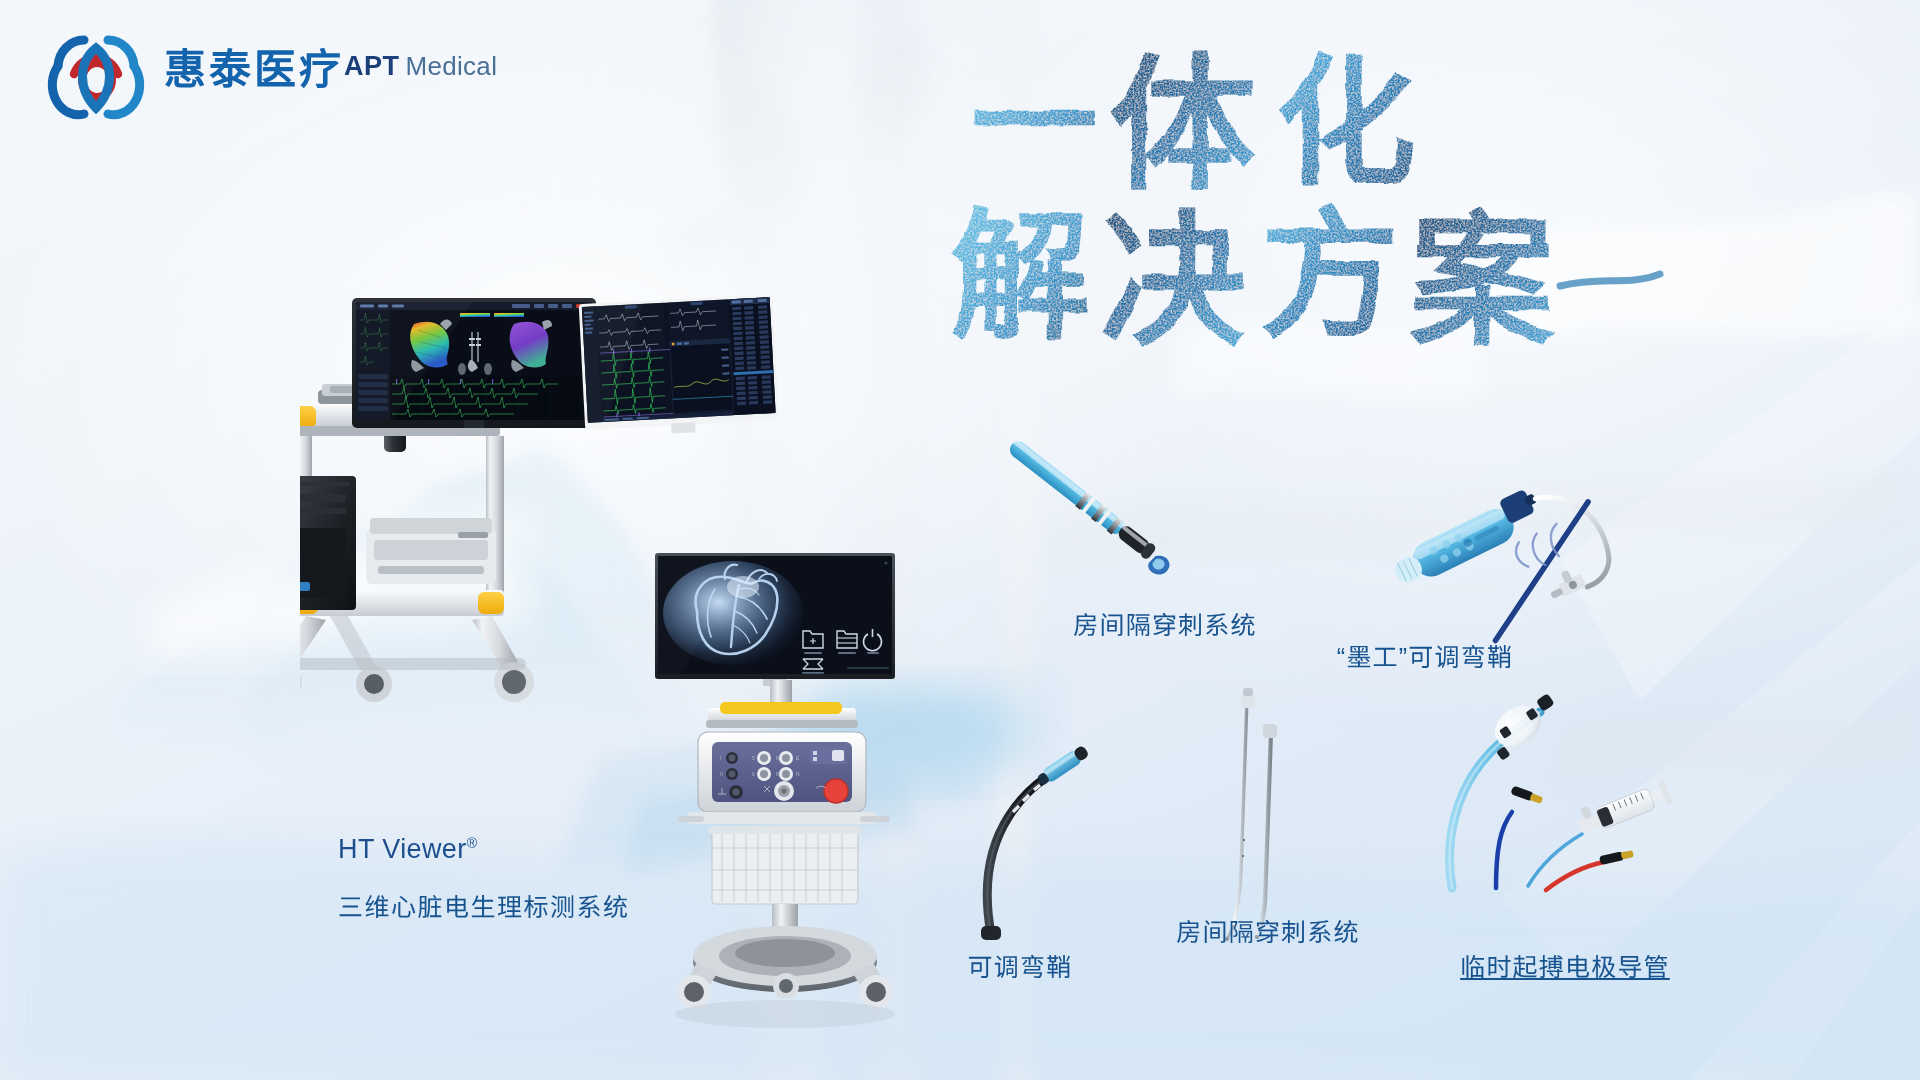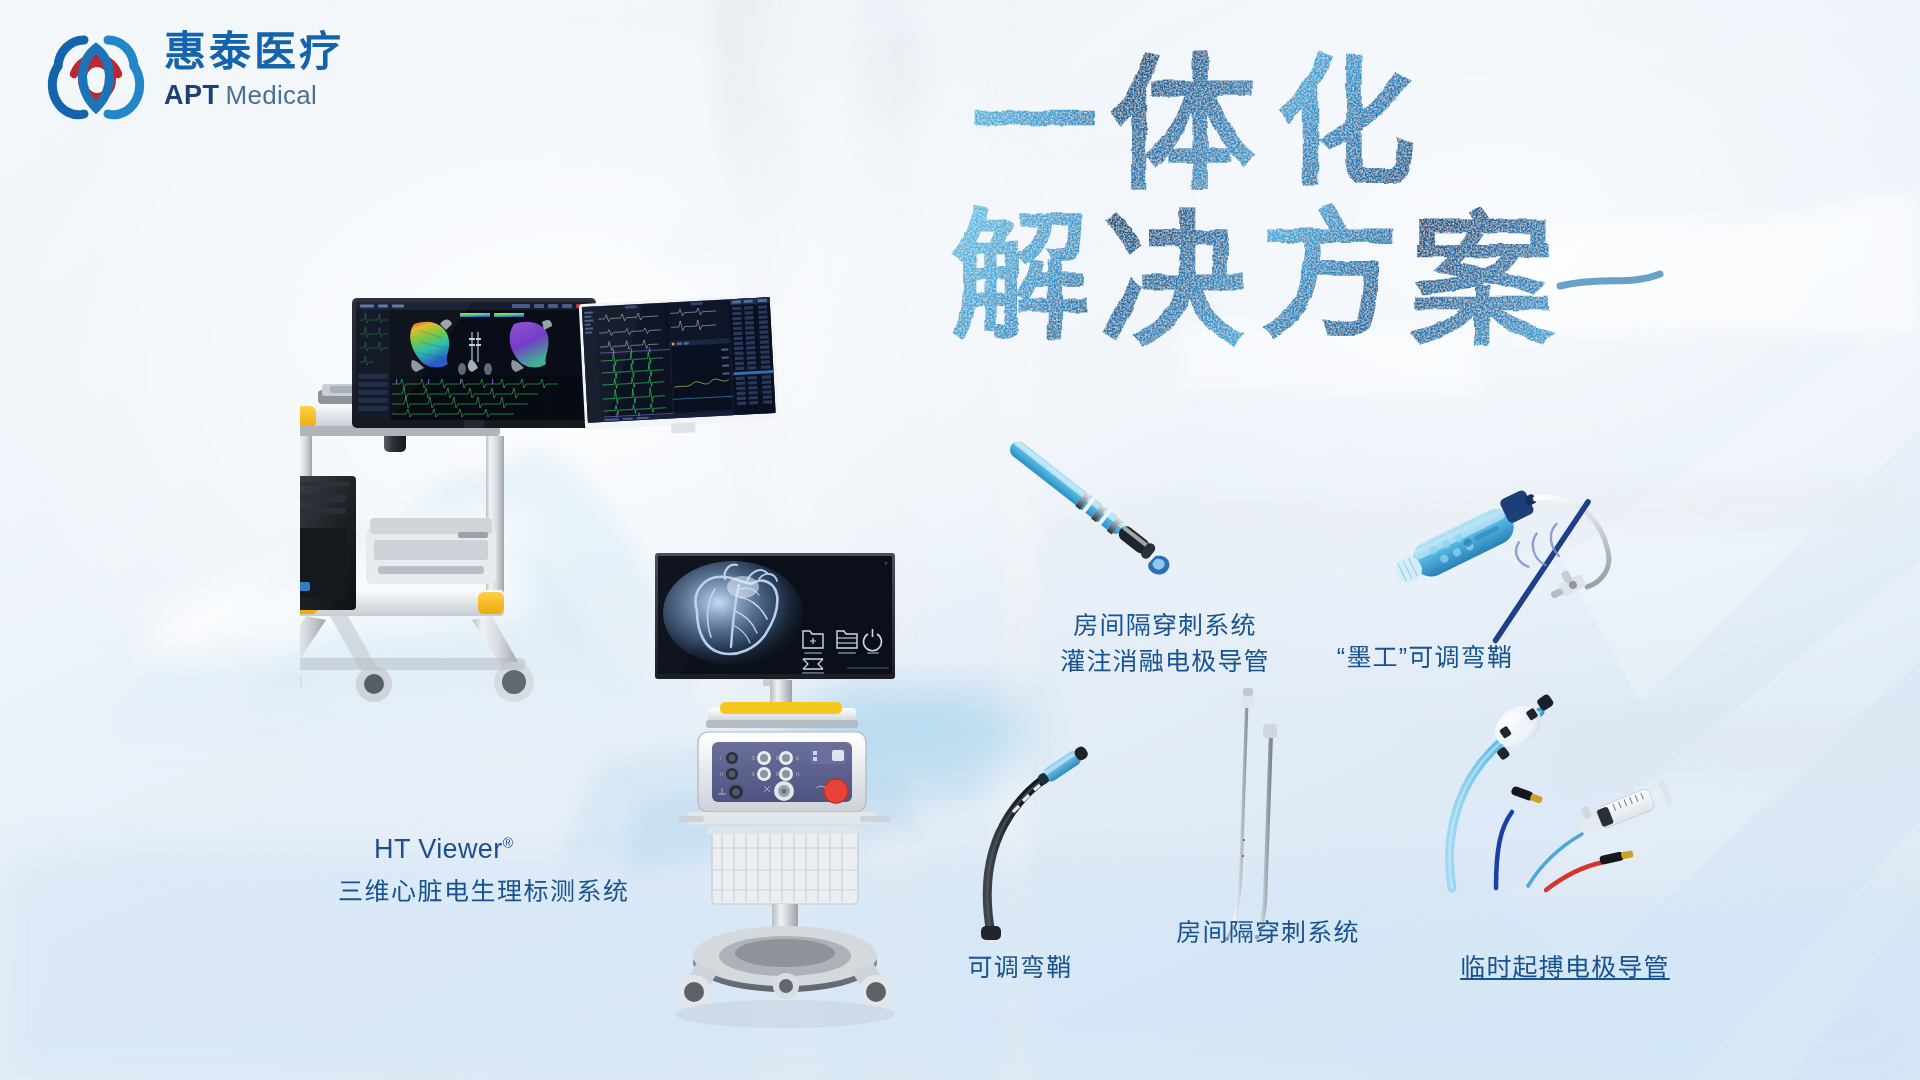--- a/index.html
+++ b/index.html
@@ -26,21 +26,21 @@
       radial-gradient(900px 620px at 30% 34%, rgba(255,255,255,.85), rgba(255,255,255,0) 70%),
       radial-gradient(1100px 700px at 78% 22%, rgba(255,255,255,.7), rgba(255,255,255,0) 72%);
   }
 
   
   .logo-block {
     position: absolute; left: 44px; top: 18px;
     display: flex; align-items: center; gap: 16px;
   }
   .logo-mark { width: 104px; height: 104px; flex: 0 0 104px; }
-  .logo-text { display: flex; flex-direction: column; justify-content: center; text-align: center; }
+  .logo-text { display: flex; justify-content: center; text-align: center; }
   .logo-cn {
     font-size: 42px; font-weight: 700; letter-spacing: 3px;
     color: #1463ad; line-height: 1.1;
     font-family: "Liberation Sans", "DejaVu Sans", sans-serif;
   }
   .logo-en { display: flex; align-items: baseline; gap: 6px; margin-top: 4px; }
   .logo-en .apt { font-size: 27px; font-weight: 700; color: #1b3f7a; letter-spacing: .5px; }
   .logo-en .med { font-size: 26px; font-weight: 400; color: #4a6f96; letter-spacing: .3px; }
 
   
@@ -63,25 +63,25 @@
     font-family: "Liberation Sans", "DejaVu Sans", sans-serif;
   }
   .label .ln { display: block; }
 
   .label-system {
     position: absolute;
     left: 338px; top: 830px;
     color: #1b4f8c; text-align: left; letter-spacing: .6px;
   }
   .label-system .en {
-    display: block; font-size: 27px; color: #1d4f8f; letter-spacing: .4px; margin-left: 36px;
+    display: block; font-size: 27px; color: #1d4f8f; letter-spacing: .4px;
   }
   .label-system .en sup { font-size: 14px; vertical-align: super; }
   .label-system .cn {
-    display: block; font-size: 25px; margin-top: 6px; letter-spacing: 1.5px; color: #17538f;
+    display: block; font-size: 25px; margin-top: 22px; letter-spacing: 1.5px; color: #17538f;
   }
 
   
   .ep-cart { position: absolute; left: 300px; top: 290px; width: 520px; height: 520px; }
   .device-svg { position: absolute; inset: 0; width: 100%; height: 100%; }
 
   .monitor-left  { position: absolute; left: 352px; top: 298px;  width: 244px; height: 130px; }
   .monitor-right { position: absolute; left: 576px; top: 295px;  width: 206px; height: 140px; }
   .heart-monitor { position: absolute; left: 655px; top: 553px;  width: 240px; height: 133px; }
   .rf-cart       { position: absolute; left: 660px; top: 680px;  width: 250px; height: 370px; }
@@ -1039,21 +1039,20 @@
 
   <div class="label-system label">
     <span class="en">
       <span>HT Viewer</span><sup>®</sup>
     </span>
     <span class="cn">三维心脏电生理标测系统</span>
   </div>
 
   <div class="label" style="left:1025px; top:608px; width:280px;">
     <span class="ln">房间隔穿刺系统</span>
-    <span class="ln">灌注消融电极导管</span>
   </div>
 
   <div class="label" style="left:1315px; top:640px; width:220px;">
     <span class="ln">“墨工”可调弯鞘</span>
   </div>
 
   <div class="label" style="left:930px; top:950px; width:180px;">
     <span class="ln">可调弯鞘</span>
   </div>
 

